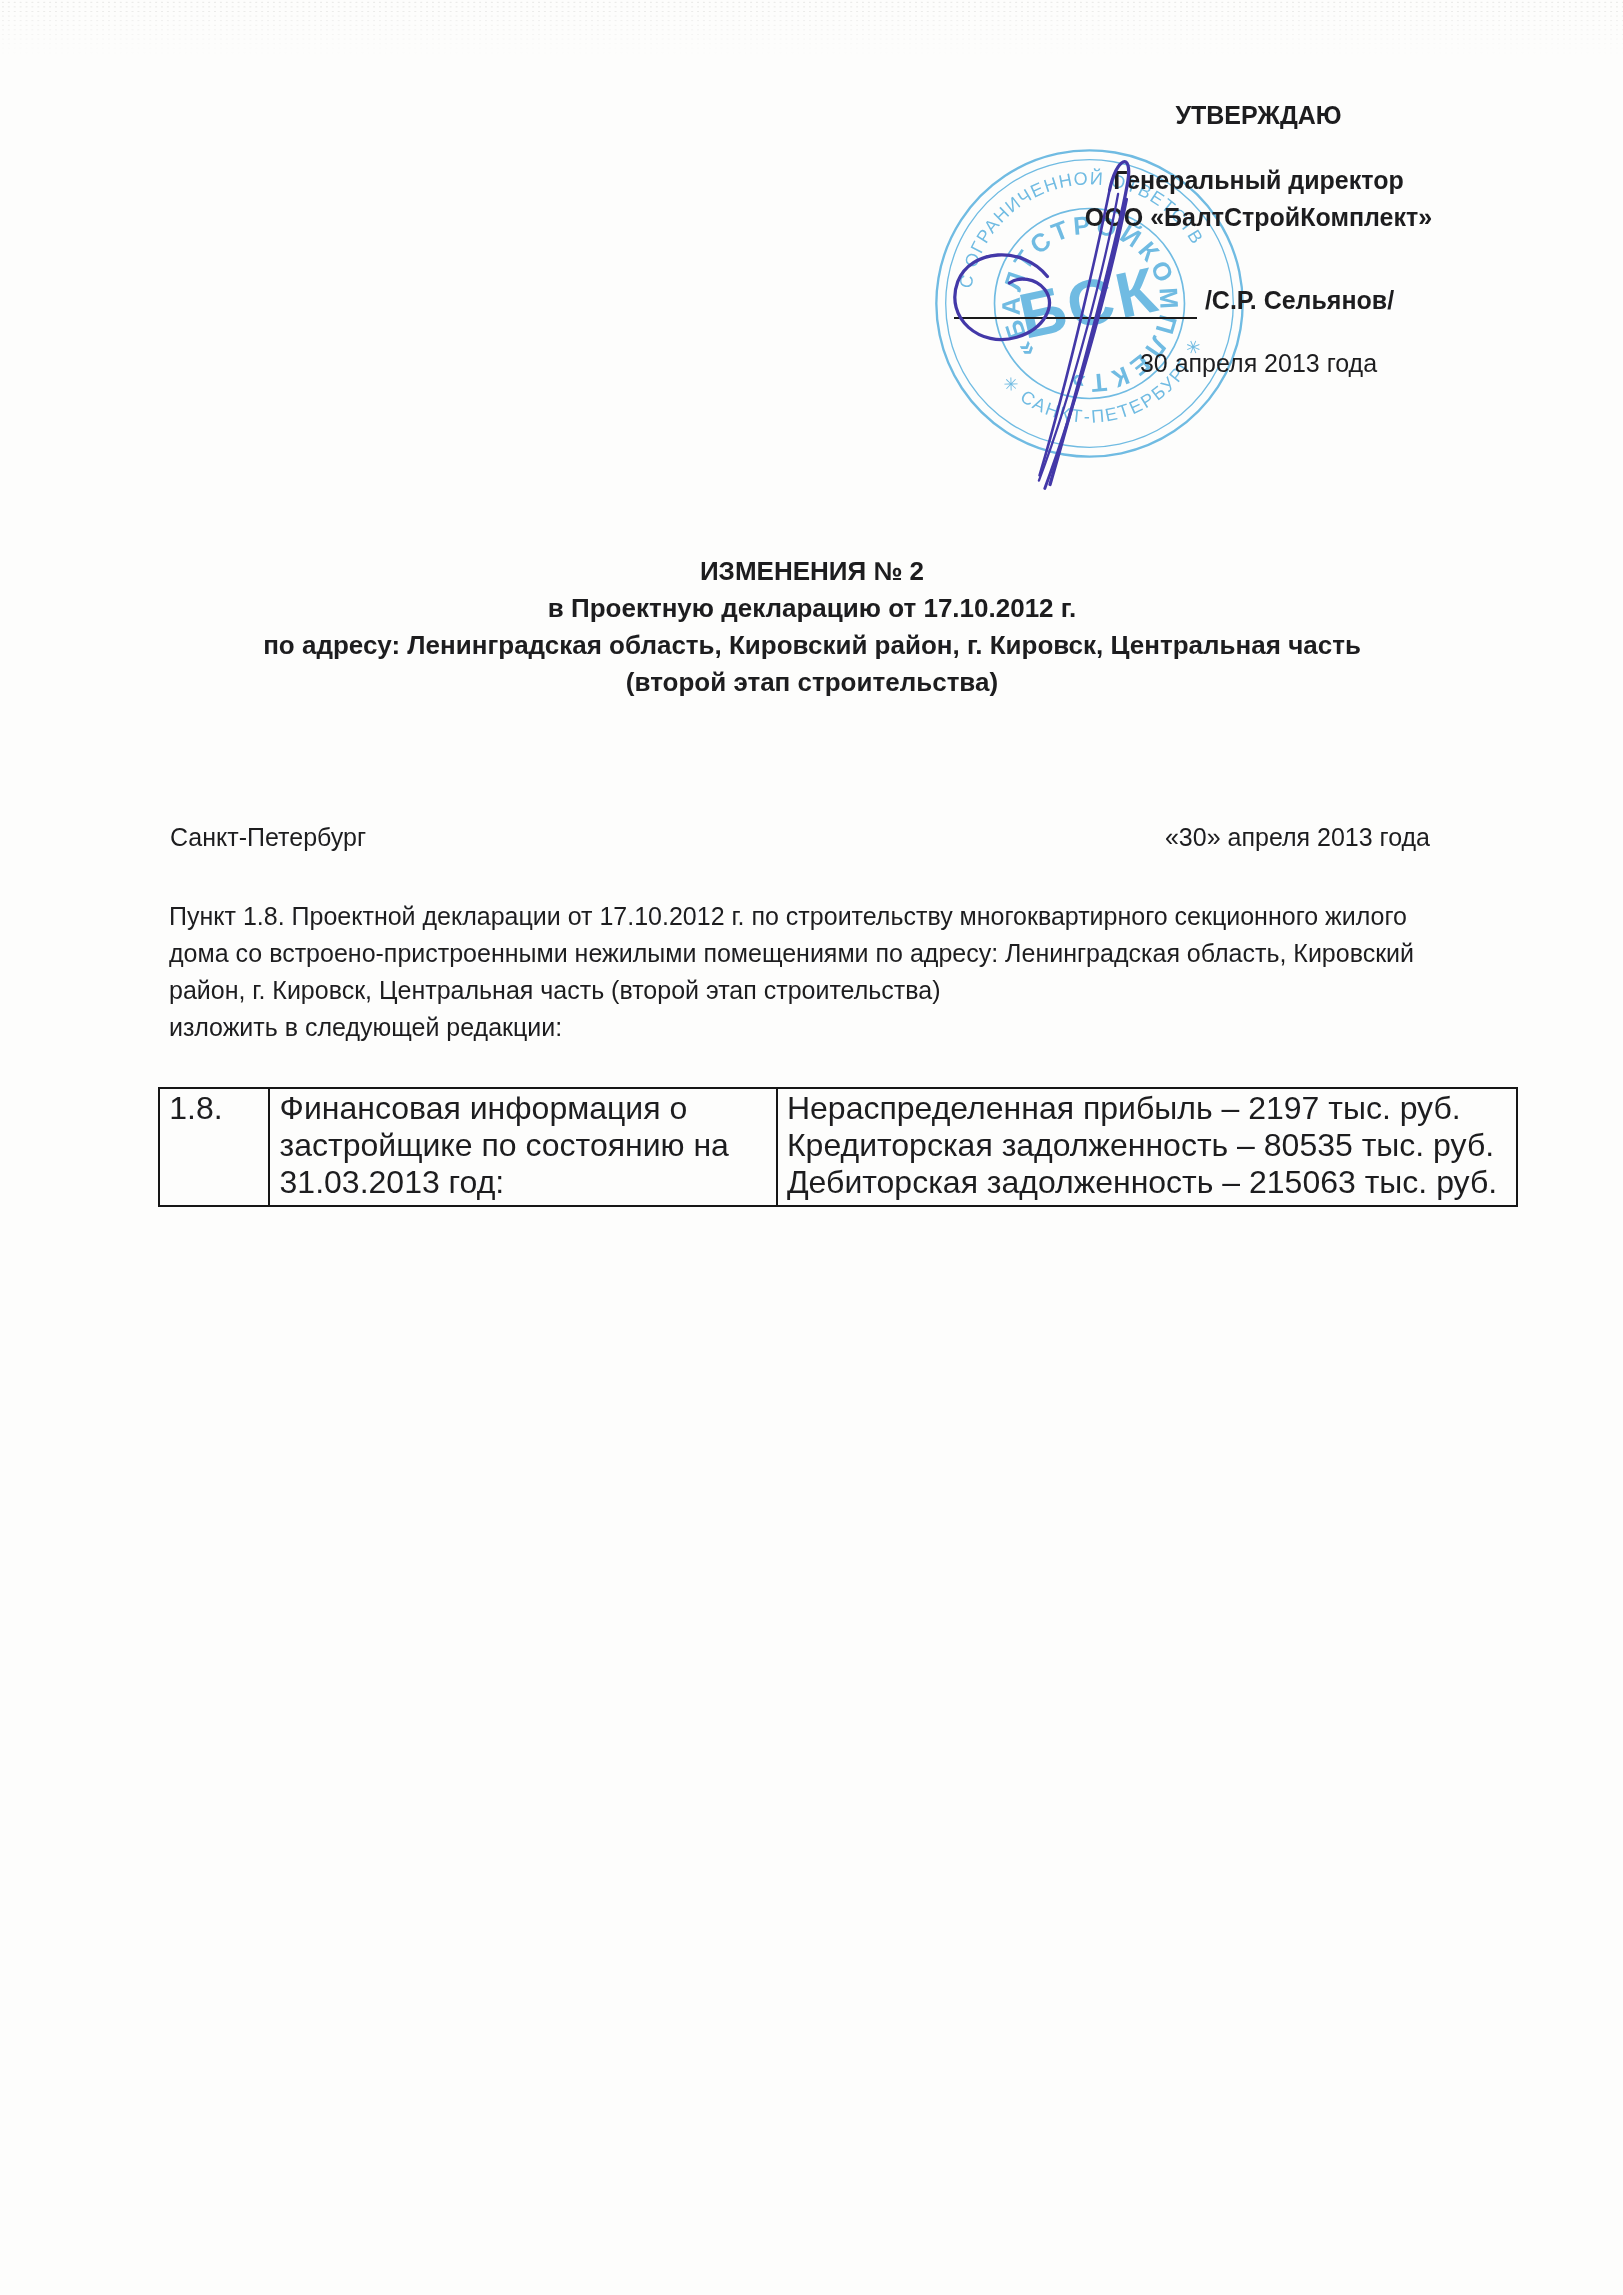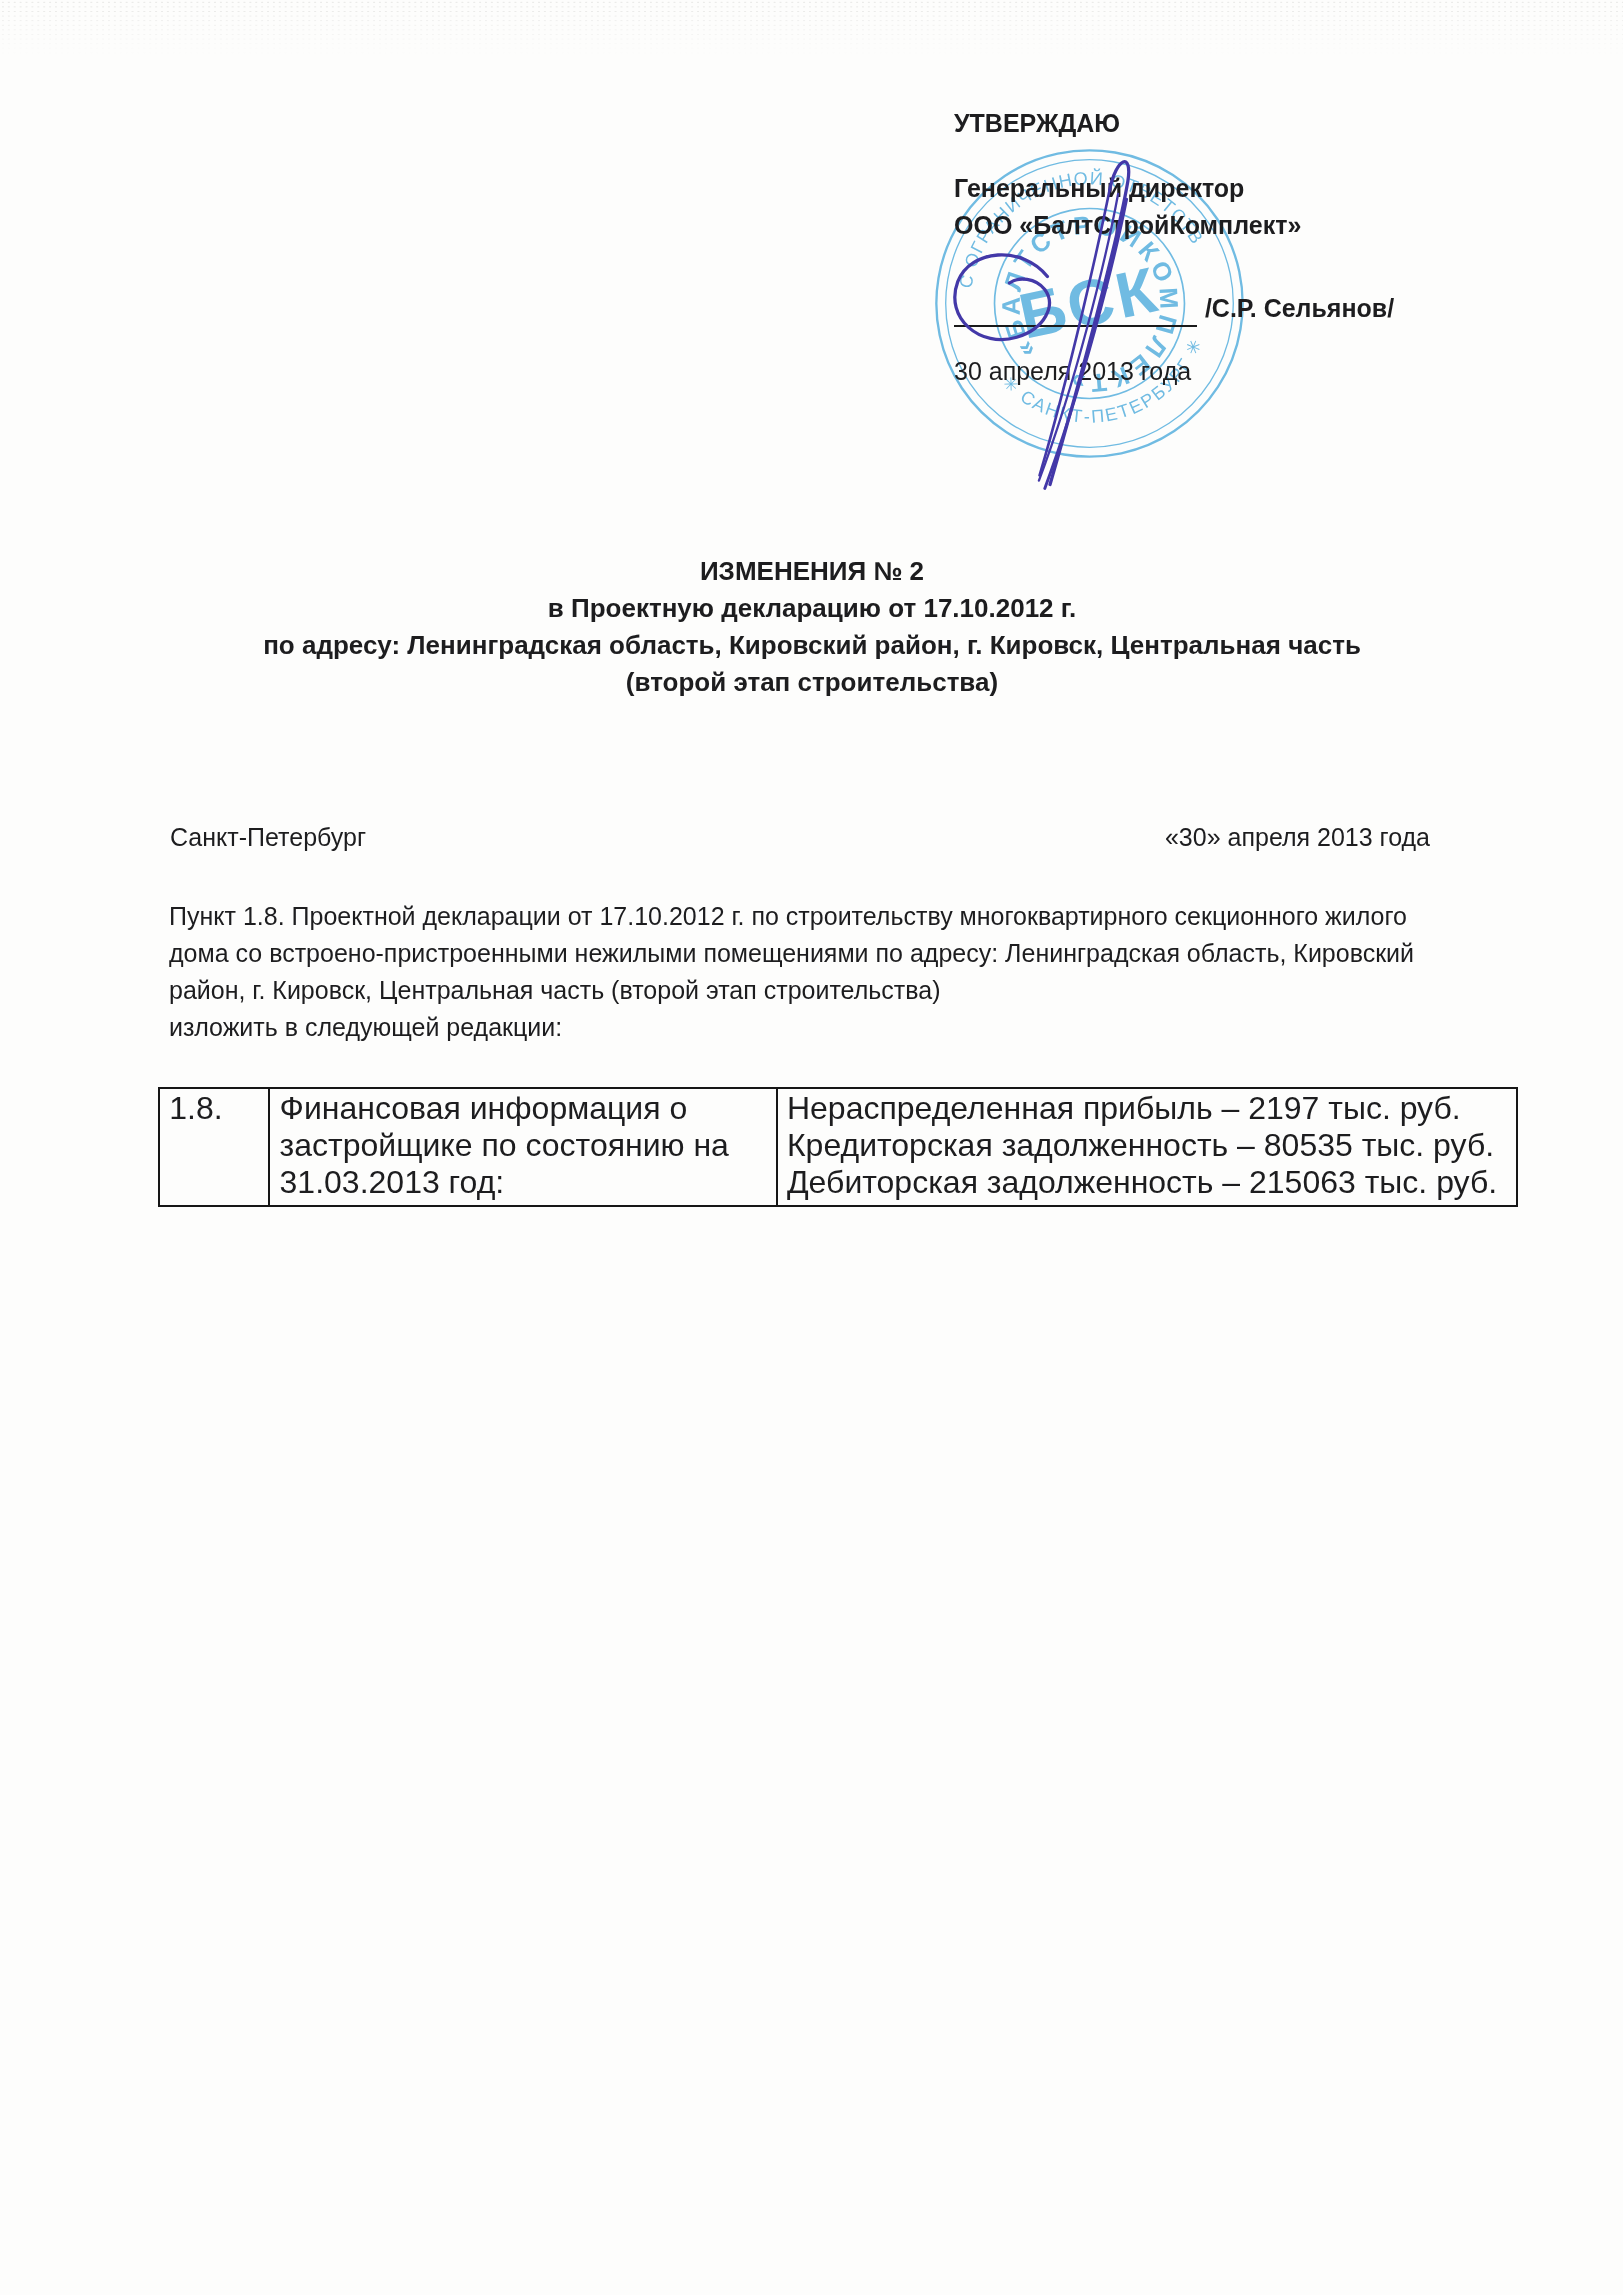--- a/index.html
+++ b/index.html
@@ -14,22 +14,22 @@
   
   .scan-noise{
     position:absolute;left:0;top:0;width:1623px;height:56px;
     background-image:radial-gradient(#c9c9c6 0.7px, transparent 1px);
     background-size:5.9px 4.6px;
     opacity:.45;
     -webkit-mask-image:linear-gradient(#000,transparent);
     mask-image:linear-gradient(#000,transparent);
   }
   .approval{
-    position:absolute;left:954px;top:105px;width:609px;
-    font-size:25px;line-height:37px;z-index:4;
+    position:absolute;left:954px;top:97px;width:609px;
+    font-size:25px;line-height:37px;z-index:4;text-align:center;
   }
   .approval .b{font-weight:bold;}
   .approve-word{margin-bottom:27.5px;}
   .sig-row{margin-top:46px;display:flex;align-items:flex-end;}
   .sig-line{display:inline-block;width:243px;border-bottom:2px solid #1a1a1a;height:30px;}
   .sig-name{font-weight:bold;margin-left:7.9px;}
   .approval-date{margin-top:26px;font-weight:normal;}
   .stamp-svg{position:absolute;left:929px;top:143px;z-index:1;opacity:.85;}
   .stamp-svg text{fill:#58b0de;font-family:"Liberation Sans",sans-serif;}
   .stamp-svg circle{stroke:#58b0de;fill:none;}

